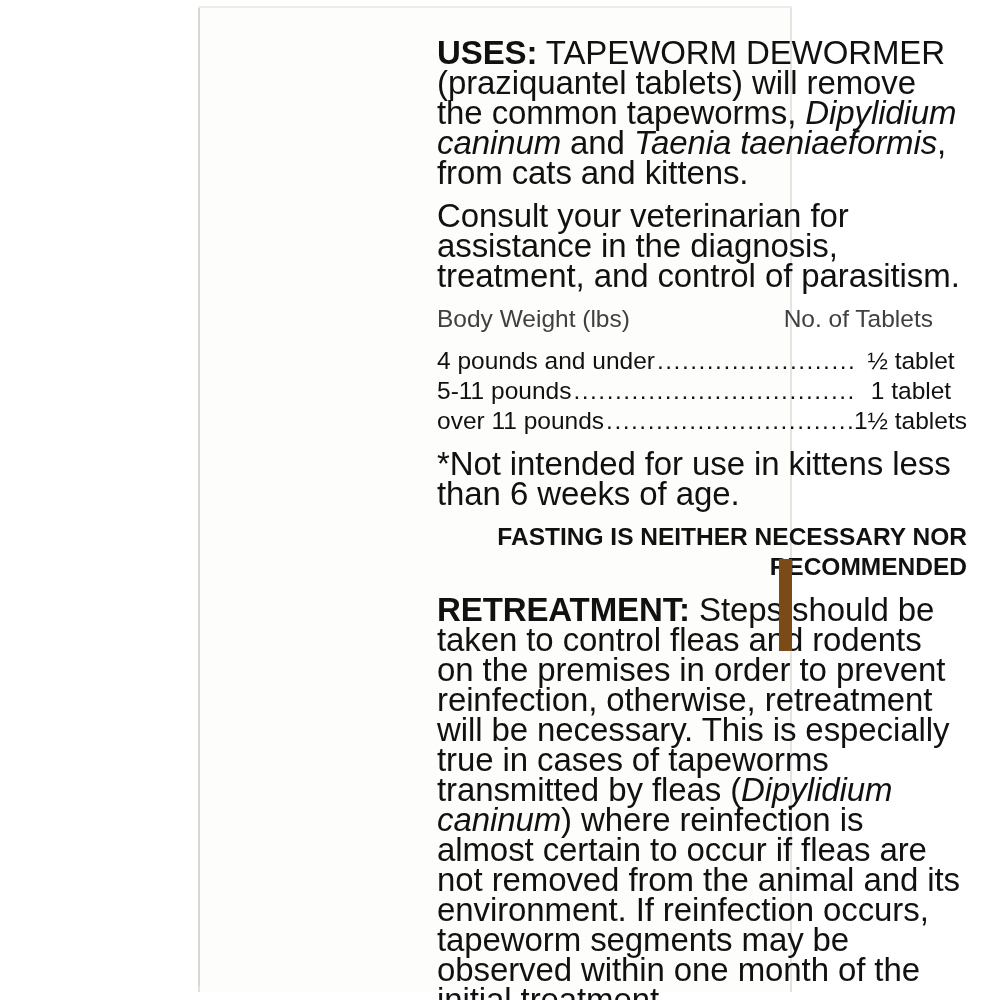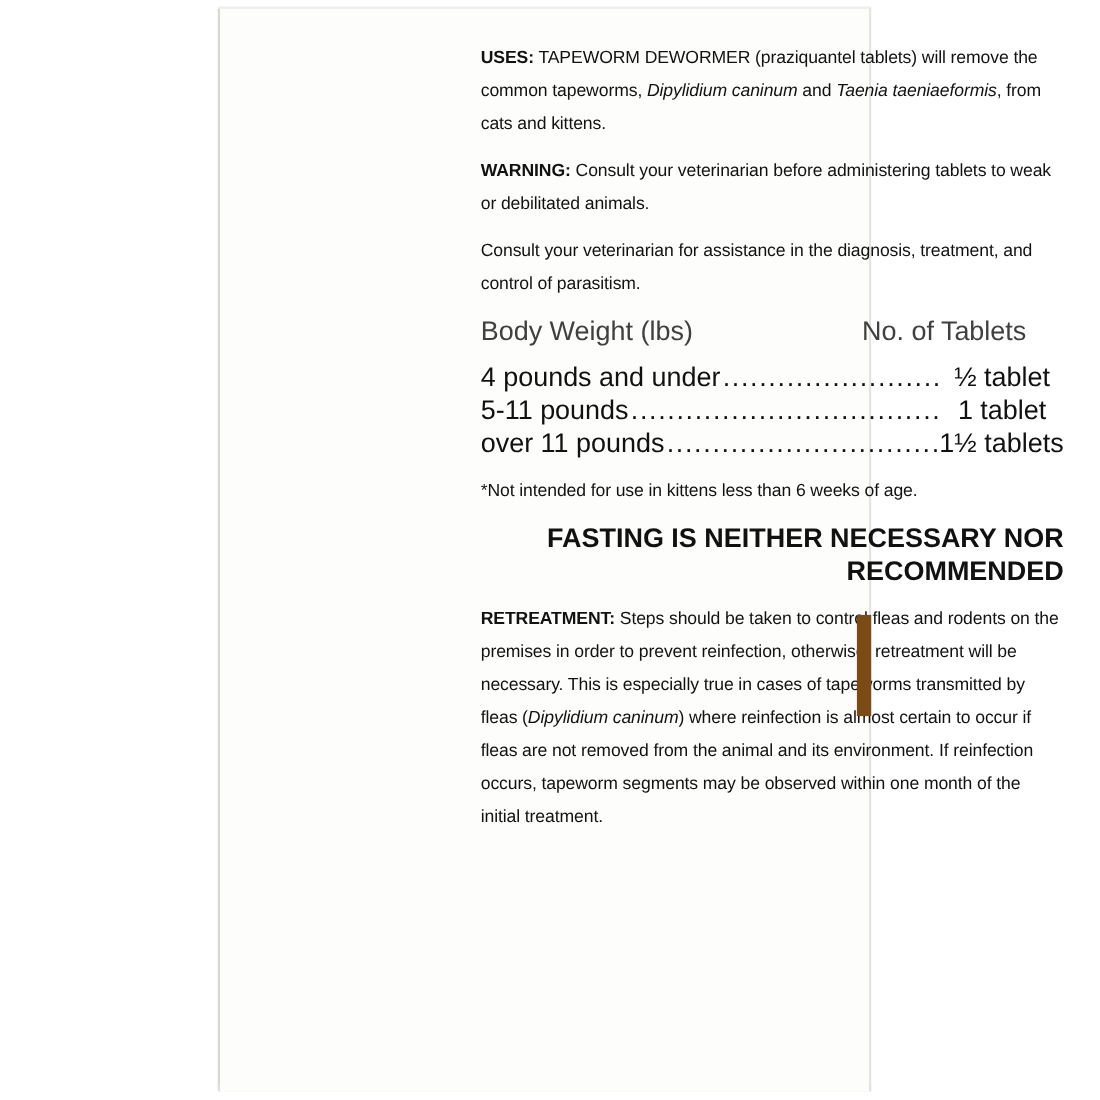--- a/index.html
+++ b/index.html
@@ -77,21 +77,21 @@
 
   .content {
     position: absolute;
     left: 237px;
     top: 30px;
     width: 530px;
   }
 
   .para {
     color: #111111;
-    font-size: 16px;
+    font-size: 33px;
     line-height: 30px;
     margin: 0 0 13px 0;
     letter-spacing: -0.1px;
   }
   .para:last-child { margin-bottom: 0; }
 
   .bold { font-weight: bold; }
   .ital { font-style: italic; }
 
   .headline {
@@ -148,21 +148,20 @@
   <div class="edge-left"></div>
   <div class="edge-right"></div>
   <div class="edge-bottom"></div>
 
   <div class="panel">
 
     <div class="content">
 
       <p class="para"><span class="bold">USES:</span><span> TAPEWORM DEWORMER (praziquantel tablets) will remove the common tapeworms, </span><span class="ital">Dipylidium caninum</span><span> and </span><span class="ital">Taenia taeniaeformis</span><span>, from cats and kittens.</span></p>
 
-      <p class="para"><span class="bold">WARNING:</span><span> Consult your veterinarian before administering tablets to weak or debilitated animals.</span></p>
 
       <p class="para">Consult your veterinarian for assistance in the diagnosis, treatment, and control of parasitism.</p>
 
 
       <div class="dose-head">
         <span>Body Weight (lbs)</span>
         <span>No. of Tablets</span>
       </div>
 
       <div class="dose-rows">

